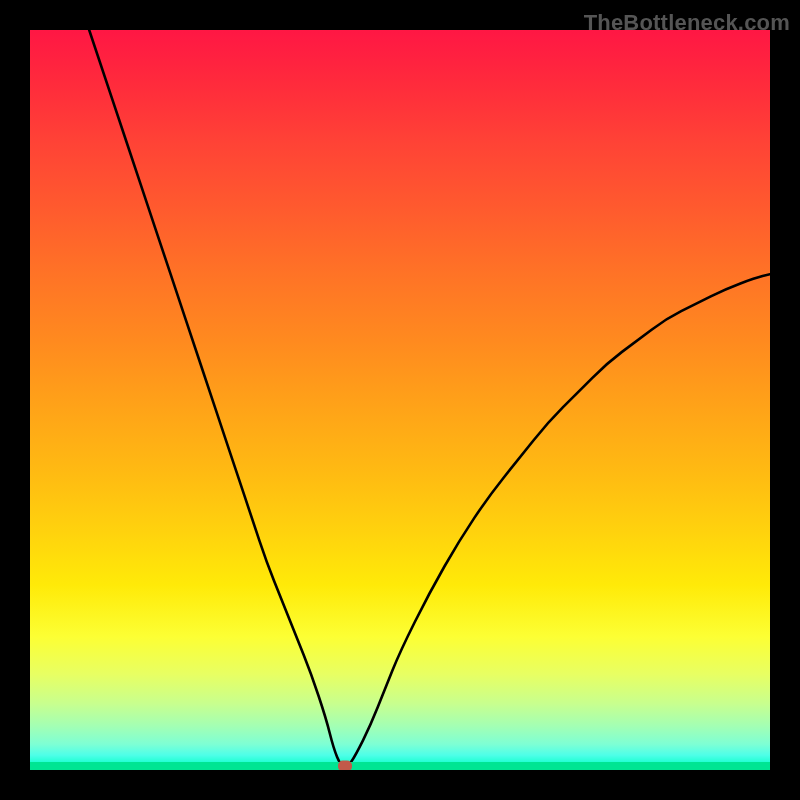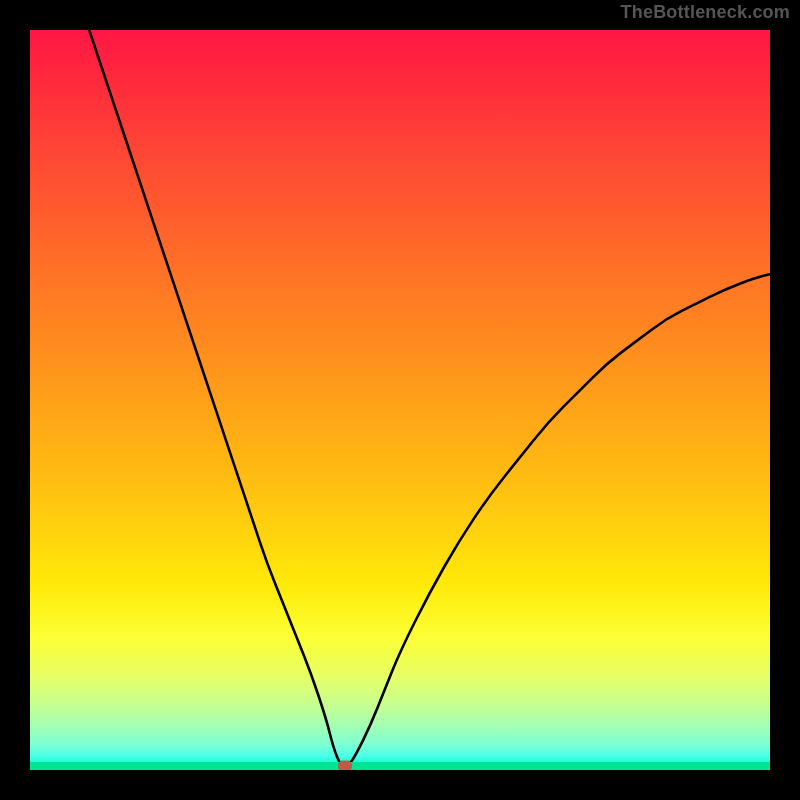--- a/index.html
+++ b/index.html
@@ -12,23 +12,23 @@
     font-family: Arial, Helvetica, sans-serif;
   }
   .frame {
     position: relative;
     width: 800px;
     height: 800px;
     background: #000;
   }
   .watermark {
     position: absolute;
-    top: 2px;
+    top: 10px;
     right: 10px;
-    font-size: 18px;
+    font-size: 22px;
     font-weight: 600;
     color: #555;
     letter-spacing: 0.2px;
     z-index: 10;
     text-align: center;
   }
   .plot-area {
     position: absolute;
     left: 30px;
     top: 30px;

